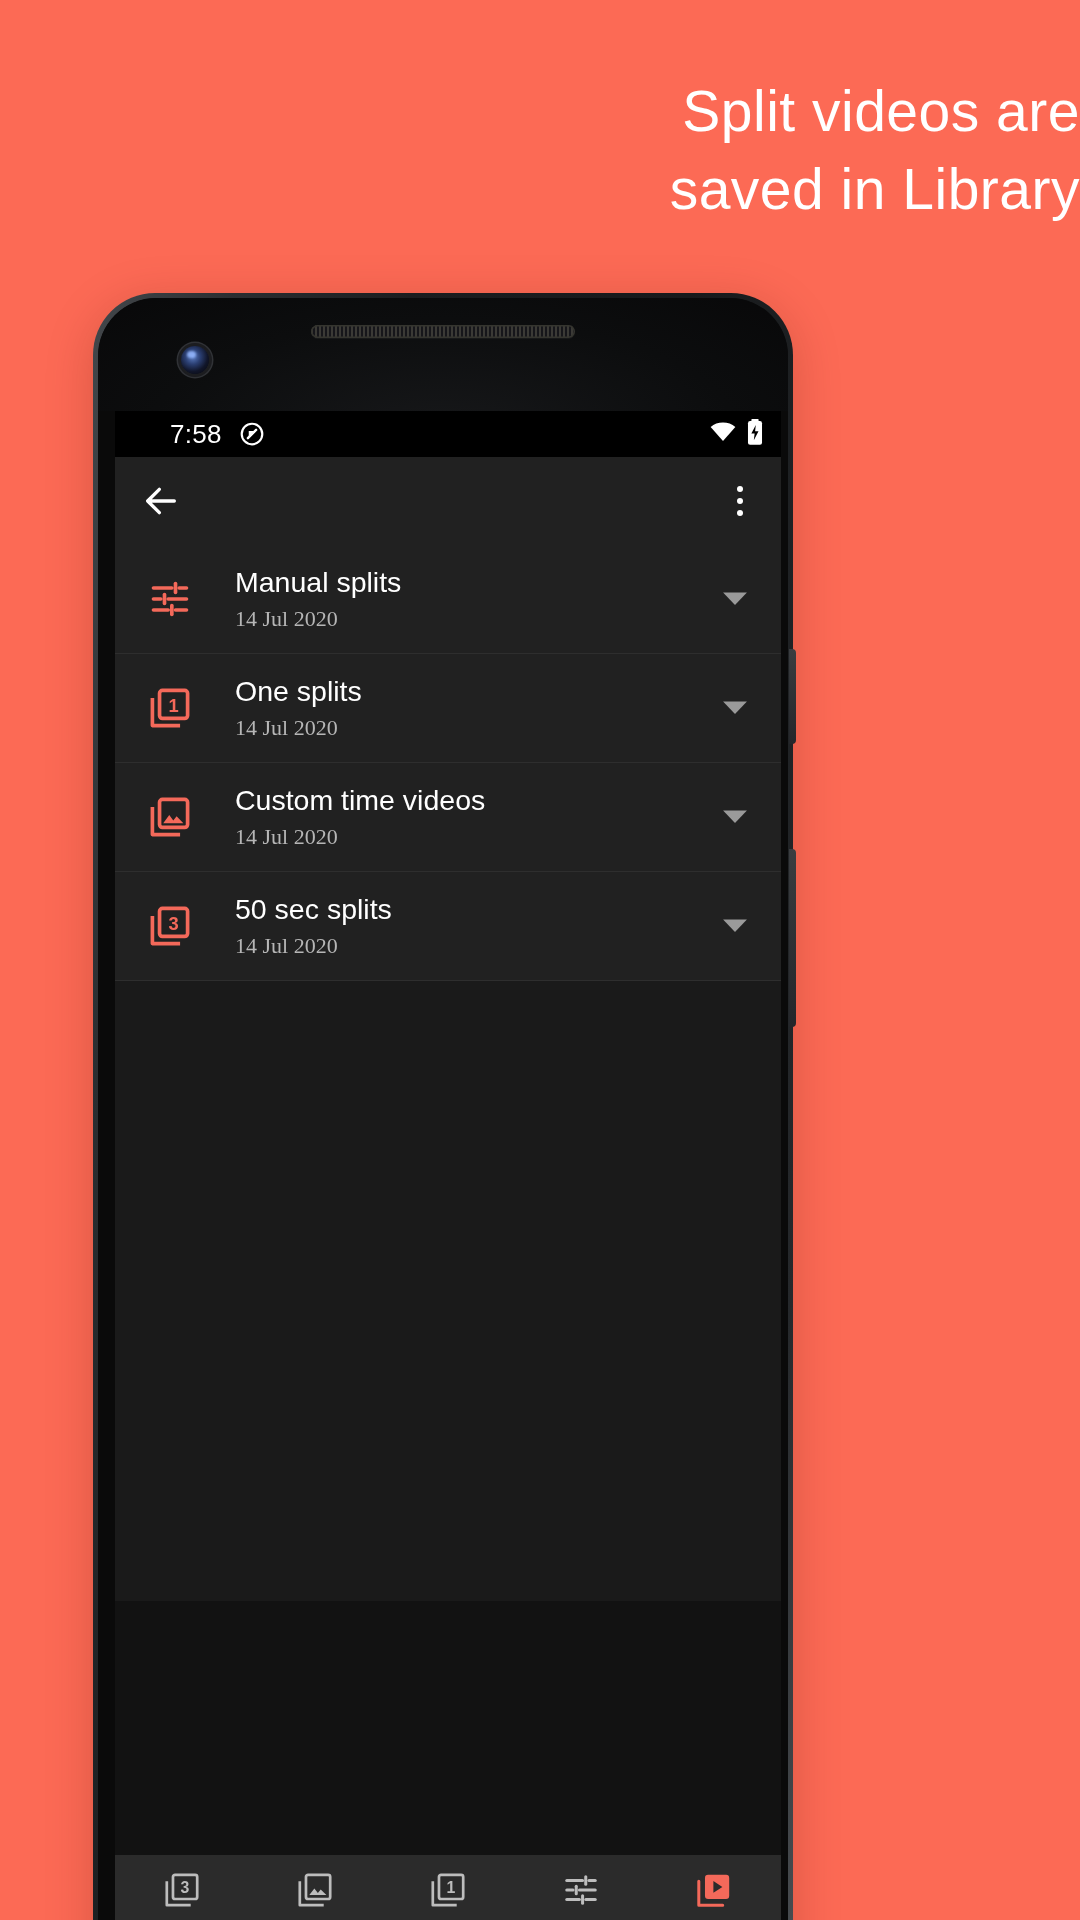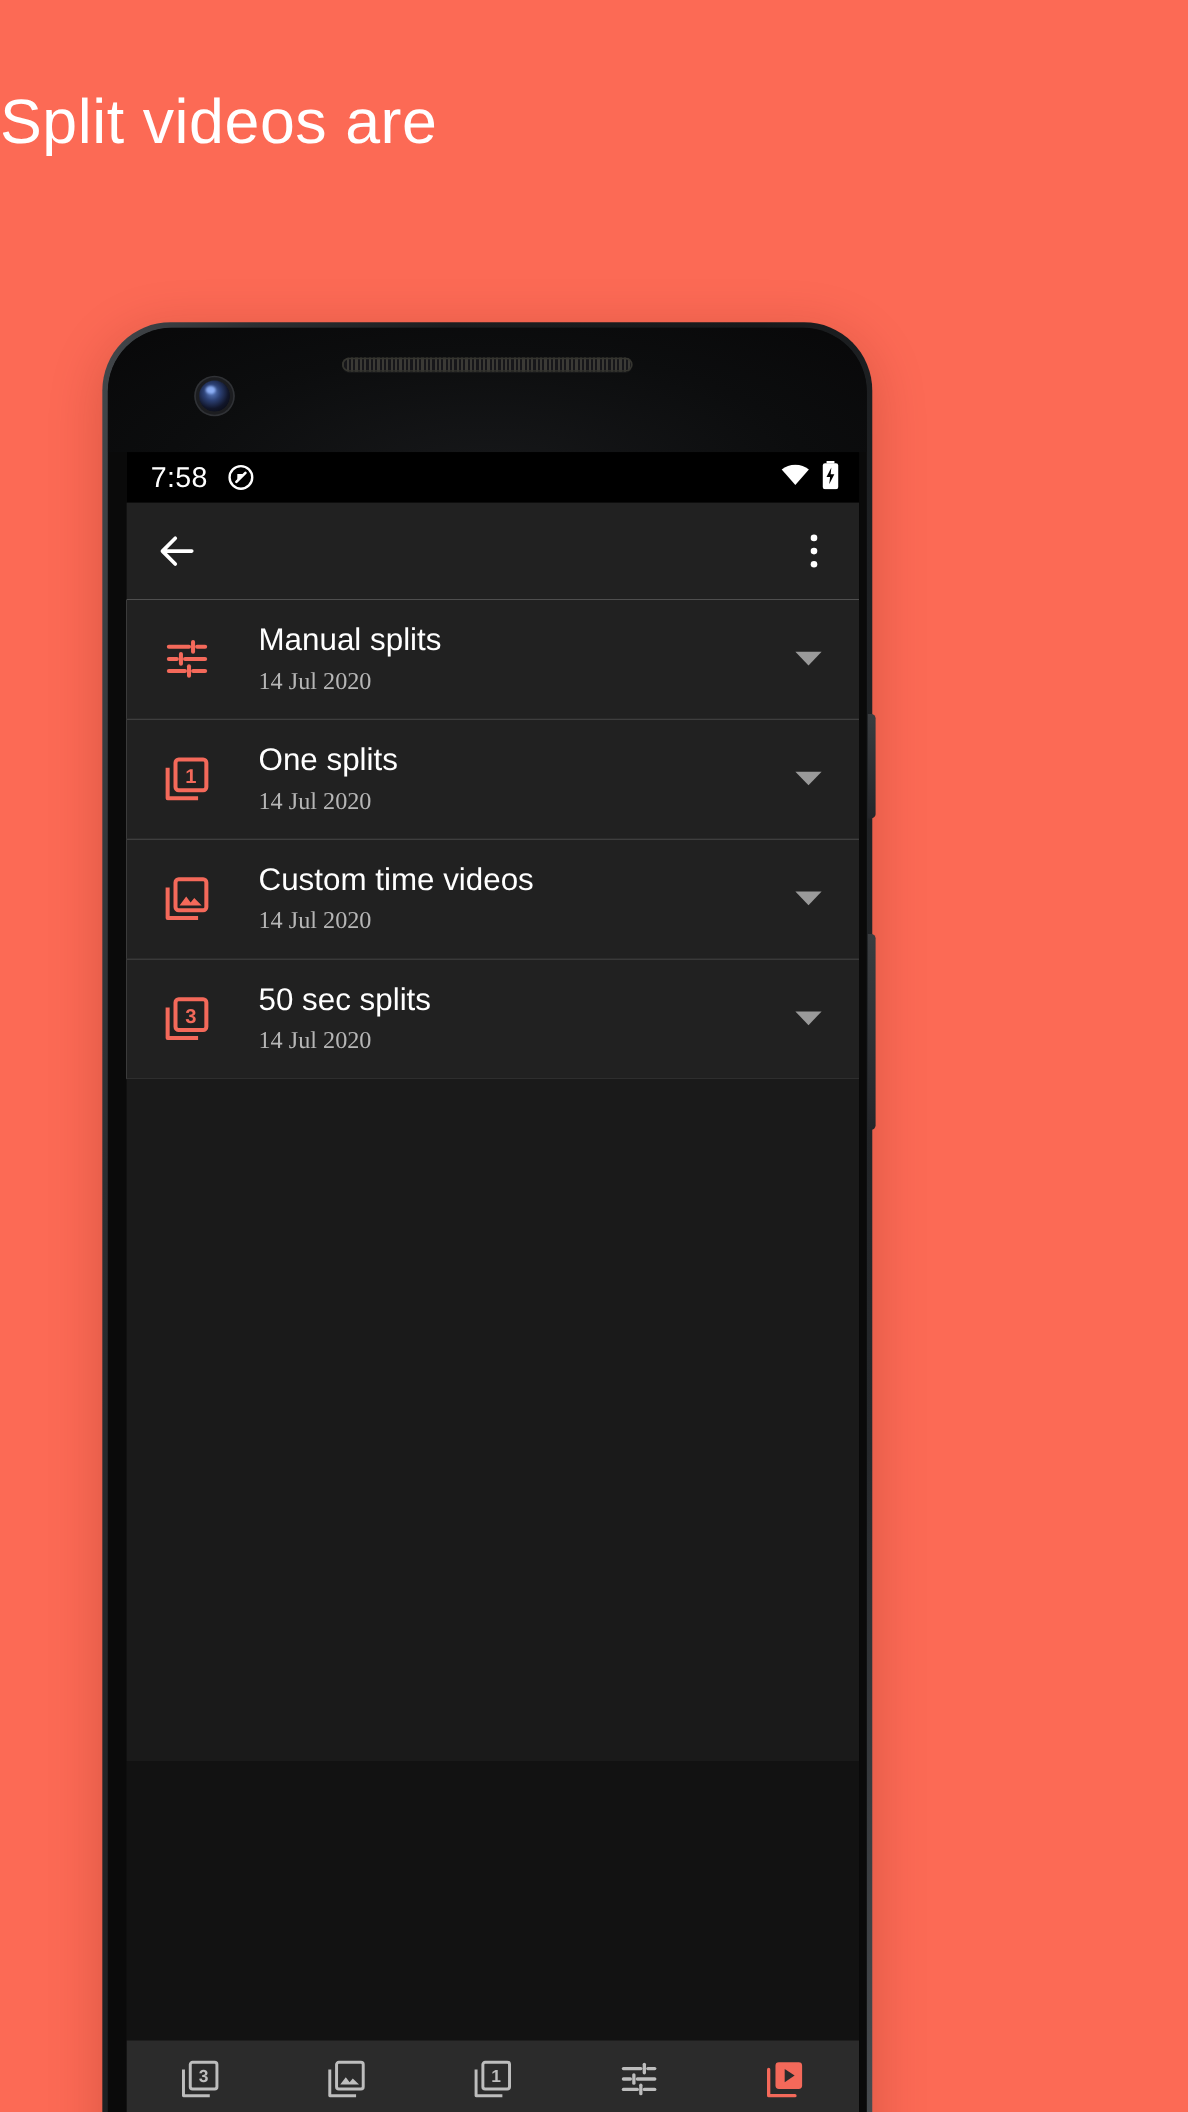--- a/index.html
+++ b/index.html
@@ -7,21 +7,21 @@
   body {
     background:#fc6a55;
     font-family:"Liberation Sans", sans-serif;
     position:relative;
   }
 
   
   .headline {
     position:absolute;
     top:72px; left:0; width:1080px;
-    text-align:left;
+    text-align:right;
     color:#ffffff;
     font-size:57px;
     font-weight:300;
     line-height:1.37;
     letter-spacing:0.5px;
   }
 
   
   .phone {
     position:absolute;
@@ -80,21 +80,21 @@
 
   
   .statusbar {
     height:46px;
     background:#000000;
     display:flex;
     align-items:center;
     padding:0 18px 0 22px;
     color:#ffffff;
   }
-  .sb-time { font-size:26px; letter-spacing:0.3px; }
+  .sb-time { font-size:26px; letter-spacing:0.3px;margin-left:33px; }
   .sb-dnd { margin-left:17px; display:flex; align-items:center; }
   .sb-right { margin-left:auto; display:flex; align-items:center; gap:11px; }
 
   
   .appbar {
     height:88px;
     background:#212121;
     display:flex;
     align-items:center;
     padding:0 26px;
@@ -163,20 +163,21 @@
     background:linear-gradient(180deg,#3a3d40,#24262a);
   }
   .side-btn.power { top:356px; height:95px; }
   .side-btn.vol   { top:556px; height:178px; }
 </style>
 </head>
 <body>
 
 <div class="headline">
   <div>Split videos are</div>
+  <div>saved in Library</div>
 </div>
 
 <div class="phone">
   <div class="side-btn power"></div>
   <div class="side-btn vol"></div>
 
   <div class="phone-inner">
     <div class="bezel-top">
       <div class="speaker"></div>
       <div class="front-cam">

